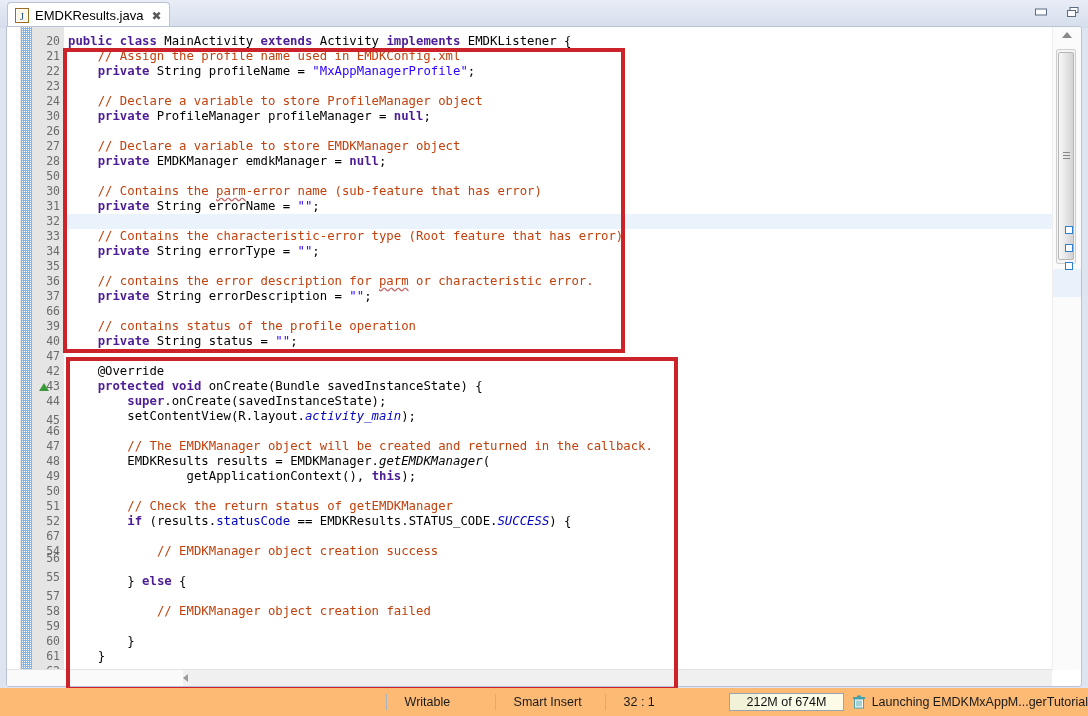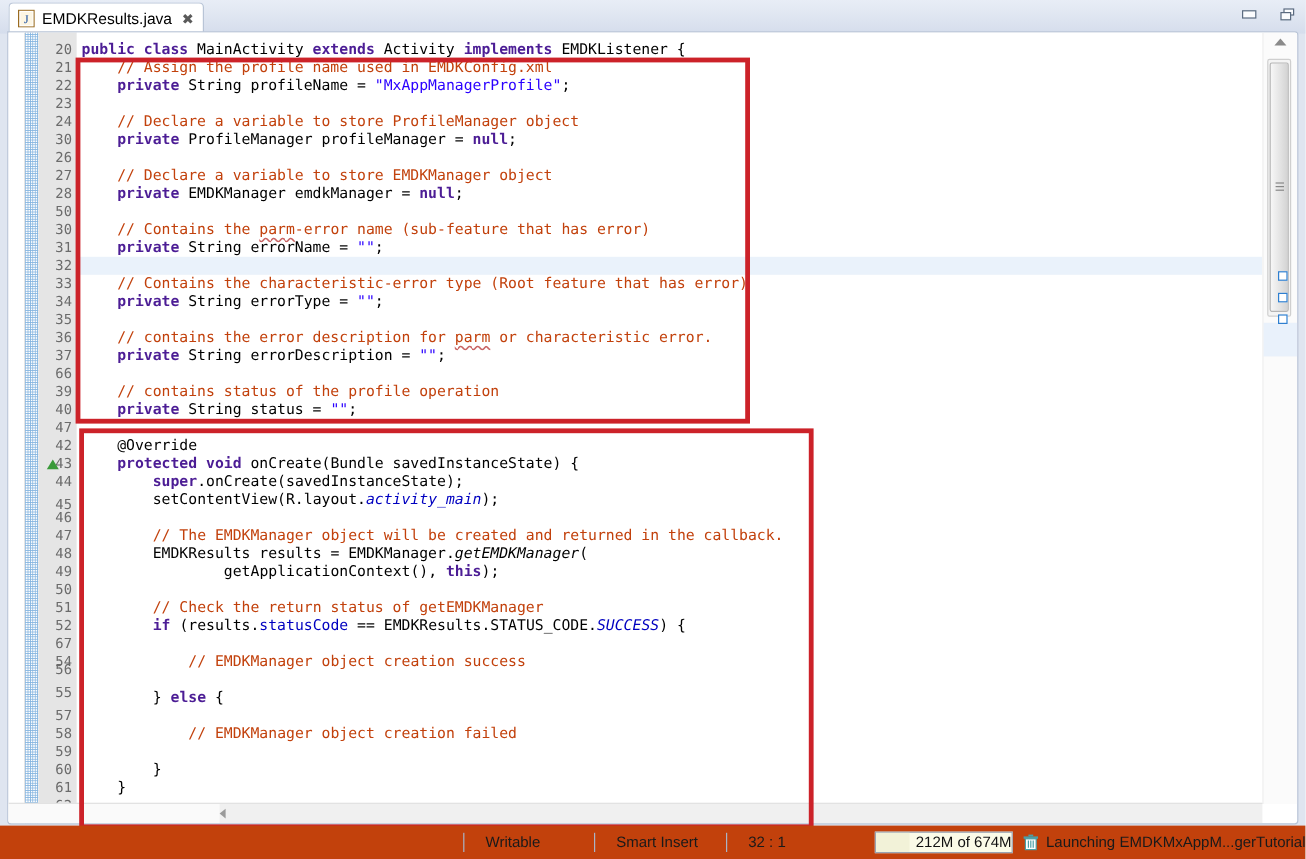--- a/index.html
+++ b/index.html
@@ -144,31 +144,31 @@
     border-right:5px solid #9a9a9a;
   }
   .hs-pad{position:absolute;left:0;top:0;width:176px;height:16px;background:#fafafa;}
 
   
   .redbox{position:absolute;border:4px solid #cc2229;box-sizing:border-box;pointer-events:none;}
 
   
   .statusbar{
     position:absolute;left:0;bottom:0;width:1088px;height:28px;
-    background:#c2410c;
+    background:#fdba74;
     display:flex;align-items:center;
   }
   .sb-sep{width:1px;height:16px;background:#a9b4c6;margin:0 0 0 0;}
   .sb-cell{font-size:12.5px;color:#1a1a1a;white-space:nowrap;}
   .heap{
     width:118px;height:18px;background:#fbfbe8;border:1px solid #9aa3b2;
     box-sizing:border-box;position:relative;display:flex;align-items:center;
   }
   .heap-fill{position:absolute;left:0;top:0;bottom:0;width:28px;background:#f2f2d8;}
-  .heap-txt{position:relative;width:100%;text-align:right;font-size:12.5px;color:#111;}
+  .heap-txt{position:relative;width:100%;text-align:center;font-size:12.5px;color:#111;}
   .trash{width:14px;height:16px;position:relative;}
 </style>
 </head>
 <body>
 
 <div class="app">
 
   <div class="titlebar">
     <div class="win-btns">
       <div class="win-btn">

